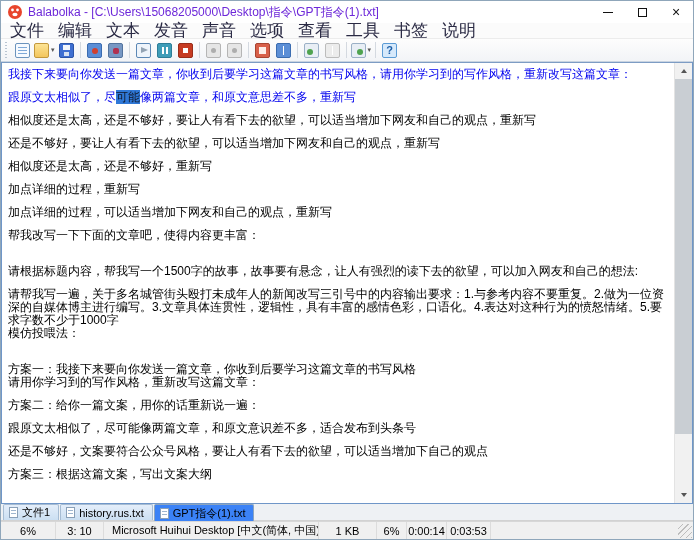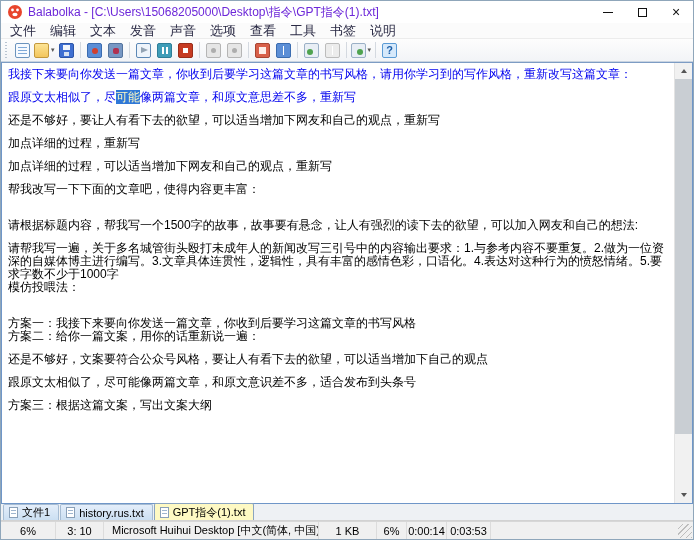--- a/index.html
+++ b/index.html
@@ -15,21 +15,21 @@
   .title-text { font-size: 12px; color: #6d28d9; white-space: nowrap; overflow: hidden; }
   .win-controls { margin-left: auto; display: flex; height: 100%; }
   .win-btn { width: 34px; height: 100%; display: flex; align-items: center; justify-content: center; color: #111; }
   .glyph-min { width: 10px; height: 1px; background: #111; display: block; }
   .glyph-max { width: 9px; height: 9px; border: 1px solid #111; display: block; }
   .glyph-close { font-size: 14px; line-height: 1; }
 
   
   .menubar { height: 16px; flex: 0 0 16px; background: #fbfbfb; display: flex; align-items: center;
              padding-left: 2px; border-bottom: 1px solid #ececec; }
-  .menu-item { font-size: 13px; color: #2a2a44; padding: 0 7px; line-height: 16px; cursor: default; }
+  .menu-item { font-size: 17px; color: #2a2a44; padding: 0 7px; line-height: 16px; cursor: default; }
 
   
   .toolbar { height: 23px; flex: 0 0 23px; background: linear-gradient(#fdfdfd, #f2f4f7);
              border-bottom: 1px solid #c9d4e1; display: flex; align-items: center; padding: 0 2px; }
   .tb-grip { width: 5px; height: 16px; margin: 0 2px;
              background: repeating-linear-gradient(to bottom, #b9c4d1 0 1px, transparent 1px 3px);
              background-size: 2px 100%; background-repeat: repeat-y; }
   .tb-btn { height: 20px; min-width: 21px; padding: 0 1px; display: flex; align-items: center;
             justify-content: center; border-radius: 2px; }
   .tb-sep { width: 1px; height: 16px; background: #d4d9e0; margin: 0 3px; }
@@ -77,37 +77,37 @@
       font-size:11px; font-weight:bold; color:#1d5fa8; line-height:13px; }
 
   
   .editor-wrap { flex: 1 1 auto; display: flex; border: 1px solid #6f96c8; border-top-color:#7d9cc4; overflow: hidden; background:#fff; }
   .editor-text { flex: 1 1 auto; padding: 5px 2px 0 6px; overflow: hidden; cursor: text; }
   .line { font-size: 12px; line-height: 13px; color: #000; word-break: break-all; }
   .line.blue { color: var(--text-blue, #0000ff); }
   .g0 { margin-bottom: 0; }
   .g1 { margin-bottom: 10px; }
   .g2 { margin-bottom: 23px; }
-  .sel { background: var(--selection-bg, #2f78d7); color: #fef9c3; }
+  .sel { background: var(--selection-bg, #2f78d7); color: #0f172a; }
 
   .vscroll { flex: 0 0 17px; background: #f1f1f1; border-left: 1px solid #e3e3e3;
              display: flex; flex-direction: column; align-items: center; }
   .sb-btn { width: 17px; height: 16px; display: flex; align-items: center; justify-content: center; background:#f1f1f1; }
   .arrow-up { border-left:3.5px solid transparent; border-right:3.5px solid transparent; border-bottom:4px solid #555; }
   .arrow-down { border-left:3.5px solid transparent; border-right:3.5px solid transparent; border-top:4px solid #555; }
   .sb-track { flex: 1 1 auto; width: 17px; position: relative; }
   .sb-thumb { position: absolute; left: 0; top: 0; width: 17px; height: 87%; background: #c9ced3; }
 
   
-  .tabbar { height: 17px; flex: 0 0 17px; background: #eef1f4; display: flex; align-items: flex-end;
+  .tabbar { height: 17px; flex: 0 0 17px; background: #eef1f4; display: flex; align-items: flex-start;
             border-bottom: 1px solid #d2d2d2; padding-left: 2px; }
   .tab { height: 16px; display: flex; align-items: center; padding: 0 8px 0 5px; font-size: 11px; color: #000;
          background: linear-gradient(#e4eefa, #cbdff2); border: 1px solid #a6bcd3; border-bottom: none;
          margin-right: 1px; border-radius: 2px 2px 0 0; white-space: nowrap; }
-  .tab.active { background: #fef9c3; border-color: #8aa4c0; height: 17px; }
+  .tab.active { background: #3b82f6; border-color: #8aa4c0; height: 17px; }
   .doc-icon { width: 9px; height: 11px; background: #fff; border: 1px solid #8aa0b8; margin-right: 4px;
               display: inline-block; position: relative; }
   .doc-icon::after { content:""; position:absolute; left:1px; right:1px; top:2px; height:6px;
       background: repeating-linear-gradient(to bottom, #9fb6cf 0 1px, transparent 1px 3px); }
 
   
   .statusbar { height: 18px; flex: 0 0 18px; background: #f0f0f0; border-top: 1px solid #d7d7d7;
                display: flex; align-items: stretch; font-size: 11px; color: #000; }
   .status-cell { display: flex; align-items: center; justify-content: center; border-right: 1px solid #dcdcdc;
                  white-space: nowrap; overflow: hidden; }
@@ -215,31 +215,34 @@
       <span class="tb-sep"></span>
       <div class="tb-btn">
         <span class="ic help-icon"></span>
       </div>
     </div>
 
   <div class="editor-wrap">
     <div class="editor-text">
         <div class="line blue g1">我接下来要向你发送一篇文章，你收到后要学习这篇文章的书写风格，请用你学习到的写作风格，重新改写这篇文章：</div>
         <div class="line blue g1"><span>跟原文太相似了，尽</span><span class="sel">可能</span><span>像两篇文章，和原文意思差不多，重新写</span></div>
+        <div class="line g1">相似度还是太高，还是不够好，要让人有看下去的欲望，可以适当增加下网友和自己的观点，重新写</div>
         <div class="line g1">还是不够好，要让人有看下去的欲望，可以适当增加下网友和自己的观点，重新写</div>
+        <div class="line g1">相似度还是太高，还是不够好，重新写</div>
         <div class="line g1">加点详细的过程，重新写</div>
         <div class="line g1">加点详细的过程，可以适当增加下网友和自己的观点，重新写</div>
         <div class="line g2">帮我改写一下下面的文章吧，使得内容更丰富：</div>
         <div class="line g1">请根据标题内容，帮我写一个1500字的故事，故事要有悬念，让人有强烈的读下去的欲望，可以加入网友和自己的想法:</div>
         <div class="line g0">请帮我写一遍，关于多名城管街头殴打未成年人的新闻改写三引号中的内容输出要求：1.与参考内容不要重复。2.做为一位资深的自媒体博主进行编写。3.文章具体连贯性，逻辑性，具有丰富的感情色彩，口语化。4.表达对这种行为的愤怒情绪。5.要求字数不少于1000字</div>
         <div class="line g2">模仿投喂法：</div>
         <div class="line g0">方案一：我接下来要向你发送一篇文章，你收到后要学习这篇文章的书写风格</div>
+        <div class="line g1">请用你学习到的写作风格，重新改写这篇文章：</div>
         <div class="line g1">方案二：给你一篇文案，用你的话重新说一遍：</div>
+        <div class="line g1">跟原文太相似了，尽可能像两篇文章，和原文意识差不多，适合发布到头条号</div>
         <div class="line g1">还是不够好，文案要符合公众号风格，要让人有看下去的欲望，可以适当增加下自己的观点</div>
-        <div class="line g1">跟原文太相似了，尽可能像两篇文章，和原文意识差不多，适合发布到头条号</div>
         <div class="line g1">方案三：根据这篇文案，写出文案大纲</div>
       </div>
     <div class="vscroll">
       <span class="sb-btn">
           <span class="arrow-up"></span>
         </span>
       <span class="sb-track">
           <span class="sb-thumb"></span>
         </span>
       <span class="sb-btn">

